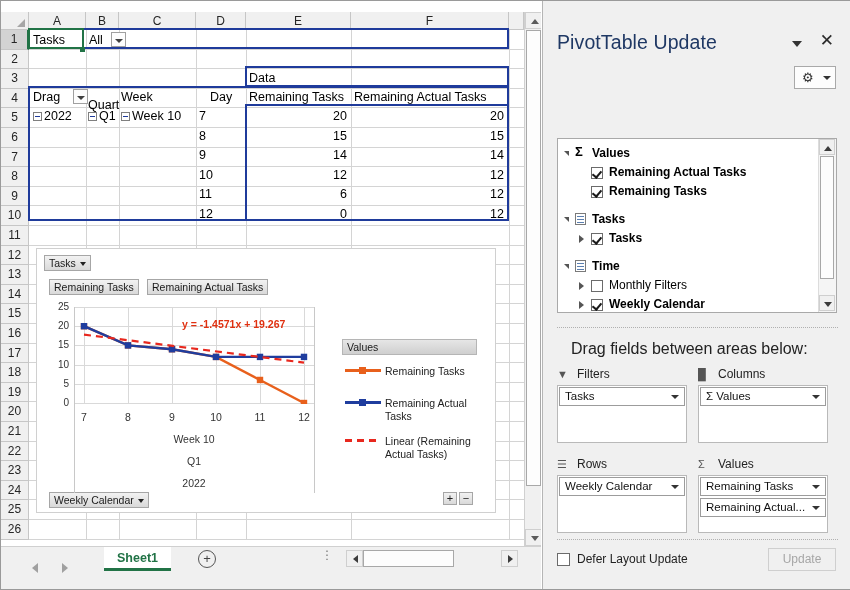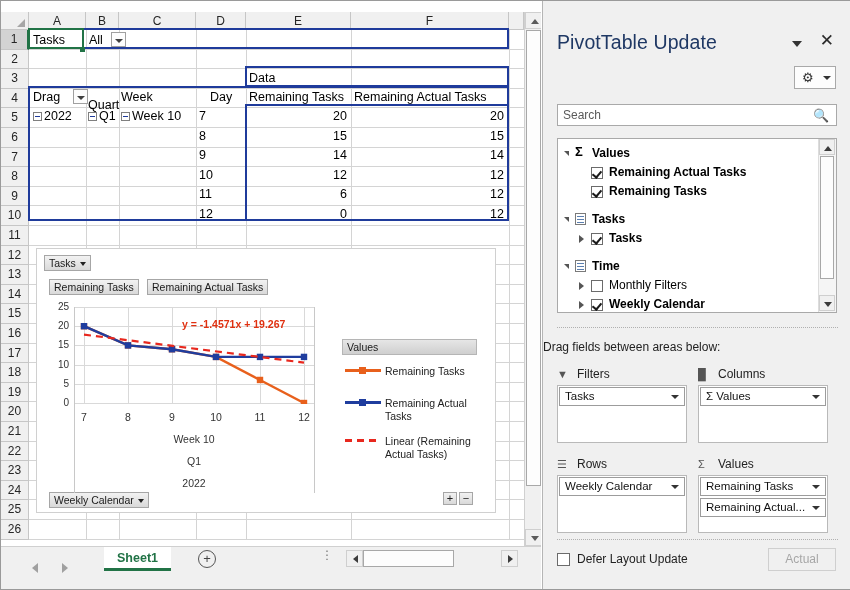--- a/index.html
+++ b/index.html
@@ -95,21 +95,21 @@
   .grp-tri{position:absolute;width:0;height:0;border-top:5px solid #555;border-left:5px solid transparent;}
   .grp-icon{position:absolute;width:11px;height:12px;border:1px solid #7a7a7a;background:#fff;box-sizing:border-box;}
   .grp-icon i{position:absolute;left:1px;width:7px;height:1px;background:#5b7fb0;display:block;}
   .sigma{position:absolute;font-size:13px;color:#000;font-weight:bold;}
   .fld{position:absolute;font-size:12px;color:#000;}
   .fld.bold{font-weight:bold;}
   .chk{position:absolute;width:12px;height:12px;border:1px solid #6b6b6b;background:#fff;box-sizing:border-box;}
   .chk.on:after{content:"";position:absolute;left:2px;top:1px;width:4px;height:7px;border-right:2px solid #1a1a1a;border-bottom:2px solid #1a1a1a;transform:rotate(40deg);}
   .exp-tri{position:absolute;width:0;height:0;border-left:5px solid #555;border-top:4px solid transparent;border-bottom:4px solid transparent;}
 
-  #dragtext{position:absolute;left:0;top:339px;font-size:12px;color:#222;}
+  #dragtext{position:absolute;left:28px;top:339px;font-size:16px;color:#222;}
   .dotline{position:absolute;left:14px;width:281px;height:0;border-top:1px dotted #b0b0b0;}
   .areahdr{position:absolute;font-size:12px;color:#222;}
   .areaicon{position:absolute;font-size:11px;color:#555;}
   .areabox{position:absolute;background:#fff;border:1px solid #b9b9b9;box-sizing:border-box;}
   .pill{position:absolute;height:19px;background:#fff;border:1px solid #9c9c9c;box-sizing:border-box;
     font-size:11.5px;color:#111;line-height:17px;padding-left:5px;white-space:nowrap;overflow:hidden;}
   .pill .pcar{position:absolute;right:5px;top:7px;width:0;height:0;border-left:4px solid transparent;border-right:4px solid transparent;border-top:4px solid #333;}
   #defer{position:absolute;left:14px;top:551px;font-size:12px;color:#222;}
   #deferchk{position:absolute;left:14px;top:552px;width:13px;height:13px;border:1px solid #6b6b6b;background:#fff;box-sizing:border-box;}
   #updatebtn{position:absolute;left:225px;top:547px;width:68px;height:23px;background:#f0f0f0;border:1px solid #cfcfcf;
@@ -384,24 +384,20 @@
   <div id="panel">
     <div id="panel-title">PivotTable Update</div>
     <div class="pnl-caret"></div>
     <div class="pnl-close">✕</div>
 
     <div id="gearbtn">
       <span class="gear">⚙</span>
       <span class="gcar"></span>
     </div>
 
-    <div id="search">
-      <span class="ph">Search</span>
-      <span class="mag">🔍</span>
-    </div>
 
     <div id="fieldlist">
       <div id="fieldlist-inner">
           <div class="grp-tri" style="left: 6px; top: 12px;"></div>
           <div class="sigma" style="left: 17px; top: 5px;">Σ</div>
           <div class="grp" style="left: 34px; top: 7px;">Values</div>
           <div class="chk on" style="left: 33px; top: 28px;"></div>
           <div class="fld bold" style="left: 51px; top: 26px;">Remaining Actual Tasks</div>
           <div class="chk on" style="left: 33px; top: 47px;"></div>
           <div class="fld bold" style="left: 51px; top: 45px;">Remaining Tasks</div>
@@ -461,16 +457,16 @@
         <div class="areahdr" style="left: 175px; top: 456px;">Values</div>
         <div class="areabox" style="left: 155px; top: 474px; width: 130px; height: 58px;"></div>
         <div class="pill" style="left: 157px; top: 476px; width: 126px;"><span>Remaining Tasks</span><span class="pcar"></span></div>
         <div class="pill" style="left: 157px; top: 497px; width: 126px;"><span>Remaining Actual...</span><span class="pcar"></span></div>
       </div>
 
     <div class="dotline" style="top:538px;"></div>
     <div id="deferchk"></div>
     <div id="defer" style="left:34px;">Defer Layout Update</div>
     <div id="updatebtn">
-      <span>Actual</span>
+      <span>Update</span>
     </div>
   </div>
 </div>
 
 </body></html>

